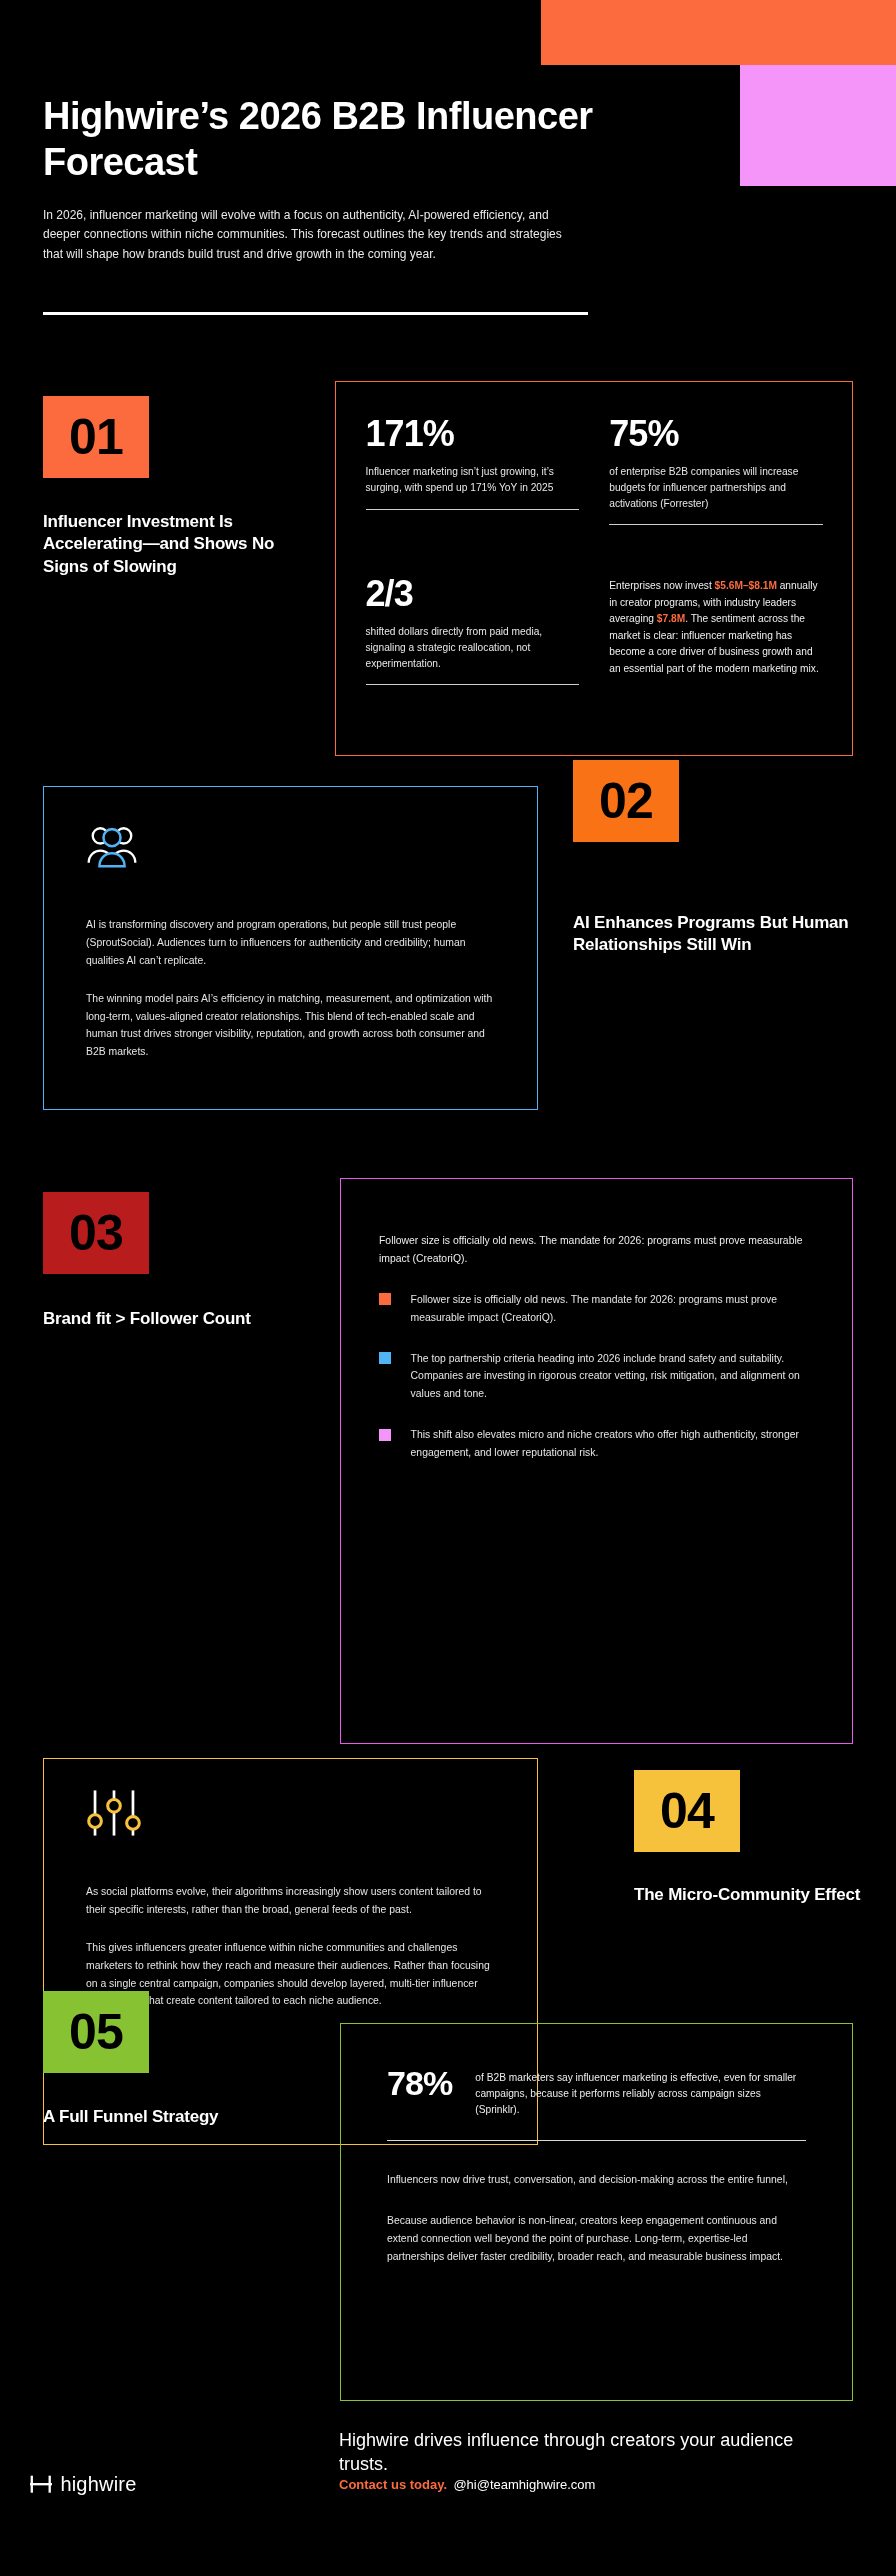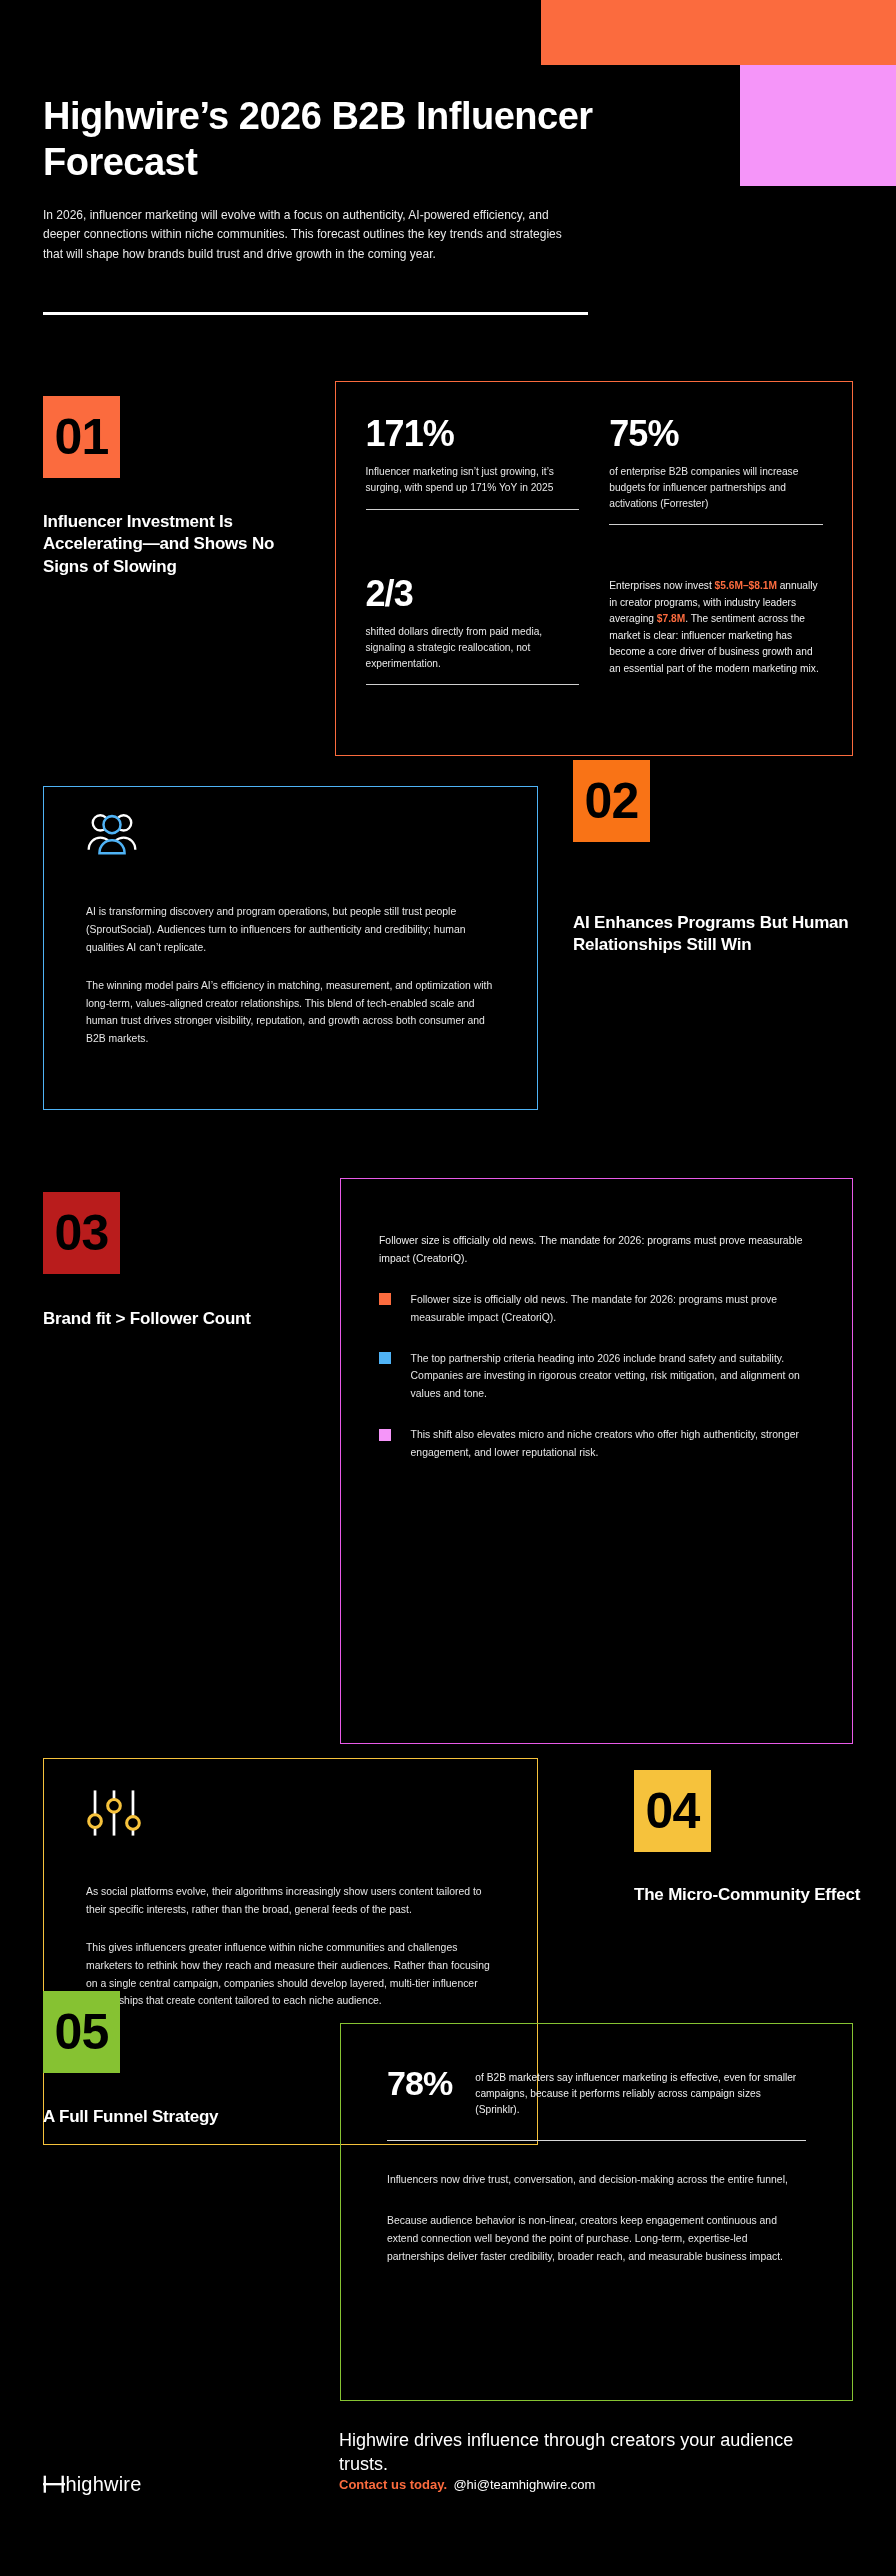--- a/index.html
+++ b/index.html
@@ -33,21 +33,21 @@
     font-size:12px; line-height:1.62; color:#eaeaea; font-weight:400;
     max-width:520px;
   }
   .rule {
     position:absolute; left:43px; top:312px; width:545px; height:2.7px;
     background:#fff;
   }
 
   
   .badge {
-    width:77px; height:82px;
+    width:106px; height:82px;
     display:flex; align-items:center; justify-content:center;
     font-size:50px; font-weight:700; color:#000; letter-spacing:-0.9px;
   }
   .sec-head {
     font-size:17px; font-weight:700; line-height:1.32; color:#fff;
     letter-spacing:-0.2px;
   }
   .panel { border:1.8px solid; position:absolute; }
   .body-txt { font-size:10.4px; line-height:1.72; color:#e6e6e6; }
 
@@ -59,21 +59,21 @@
               display:grid; grid-template-columns:1fr 1fr; grid-template-rows:auto auto;
               padding:34px 30.5px; column-gap:30.5px; row-gap:12.5px; }
   .bignum   { font-size:36px; font-weight:700; letter-spacing:-0.9px; line-height:1.05; }
   .statcap  { margin-top:11.6px; font-size:10.2px; line-height:1.55; color:#e8e8e8; }
   .statline { margin-top:12.5px; height:0.9px; background:#cfcfcf; width:100%; }
   .hl-orange{ color:#FB6B3E; font-weight:700; }
   .s1-para  { font-size:10.2px; line-height:1.62; color:#f0f0f0; padding-top:3.6px; }
 
   
   .s2-panel { left:43px; top:786px; width:495px; height:324px; border-color:#4FB3F6; }
-  .s2-inner { position:absolute; left:43px; top:786px; width:494px; height:324px; padding:26px 43px; }
+  .s2-inner { position:absolute; left:43px; top:786px; width:494px; height:324px; padding:39px 43px; }
   .s2-badge { position:absolute; left:573px; top:760px; background:#f97316; }
   .s2-head  { position:absolute; left:573px; top:912px; width:287px; }
   .s2-p1    { margin-top:43px; }
   .s2-p2    { margin-top:20px; }
 
   
   .s3-badge { position:absolute; left:43px; top:1192px; background:#b91c1c; }
   .s3-head  { position:absolute; left:43px; top:1308px; width:287px; }
   .s3-panel { left:340px; top:1178px; width:513px; height:566px; border-color:#E85BE8; }
   .s3-inner { position:absolute; left:340px; top:1178px; width:513px; height:566px; padding:54px 39px; }
@@ -97,21 +97,21 @@
   .s5-panel { left:340px; top:2023px; width:513px; height:378px; border-color:#86C232; }
   .s5-inner { position:absolute; left:340px; top:2023px; width:513px; height:378px; padding:43px 47px; }
   .s5-top   { display:flex; gap:23px; align-items:flex-start; }
   .s5-num   { font-size:34px; font-weight:700; letter-spacing:-0.9px; line-height:1; }
   .s5-cap   { font-size:10.2px; line-height:1.6; color:#eee; padding-top:3.6px; }
   .s5-rule  { margin-top:21.5px; height:0.9px; background:#d8d8d8; }
   .s5-p1    { margin-top:30.5px; }
   .s5-p2    { margin-top:23px; }
 
   
-  .foot-logo { position:absolute; left:43px; top:2473px; display:flex; align-items:center; }
+  .foot-logo { position:absolute; left:30px; top:2473px; display:flex; align-items:center; gap:8px; }
   .logo-mark { width:22.4px; height:22.4px; }
   .logo-word { font-size:20px; font-weight:400; color:#fff; letter-spacing:0.2px; }
   .foot-txt  { position:absolute; left:339px; top:2428px; width:502px; }
   .foot-line { font-size:18px; font-weight:400; line-height:1.34; color:#fff; }
   .foot-cta  { margin-top:5.4px; font-size:13px; font-weight:700; color:#FB6B3E; display:inline; }
   .foot-mail { font-size:13px; color:#fff; display:inline; margin-left:6.3px; }
 </style>
 </head>
 <body>
 

